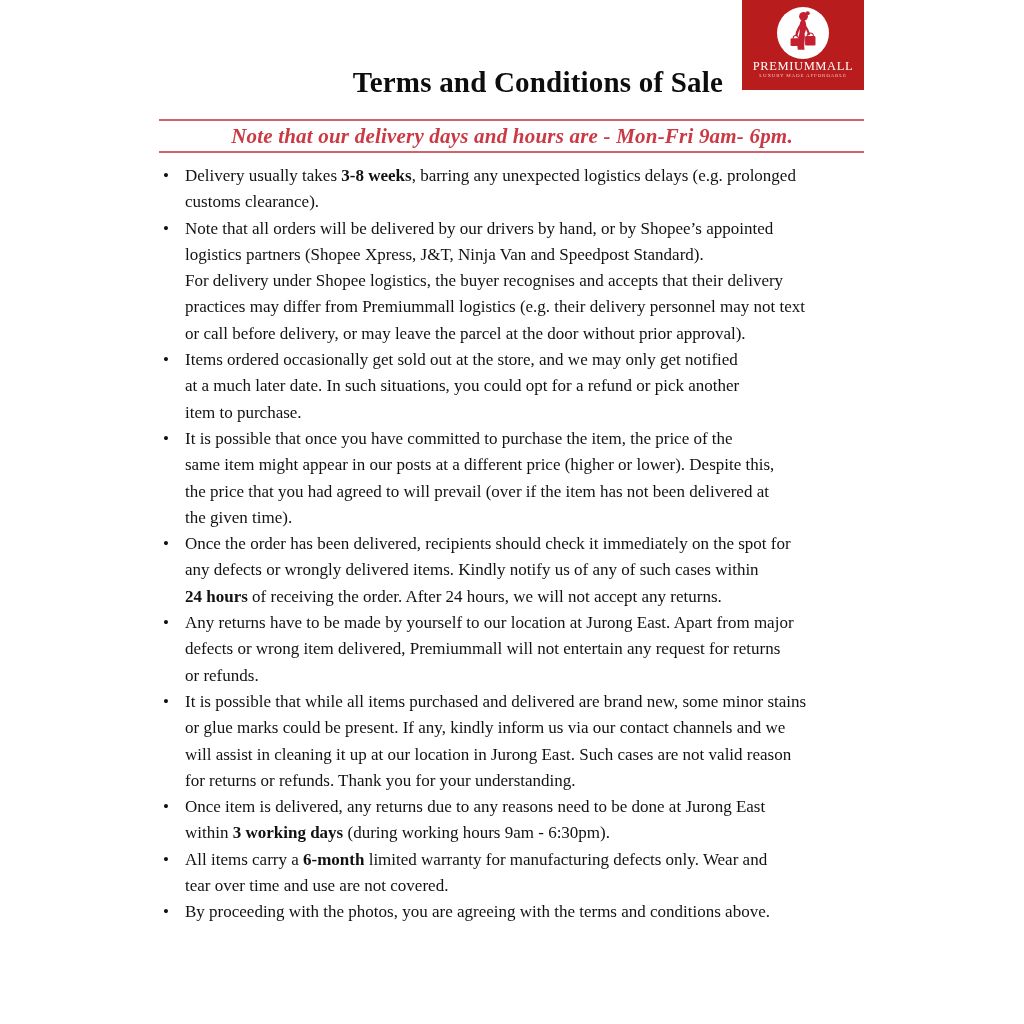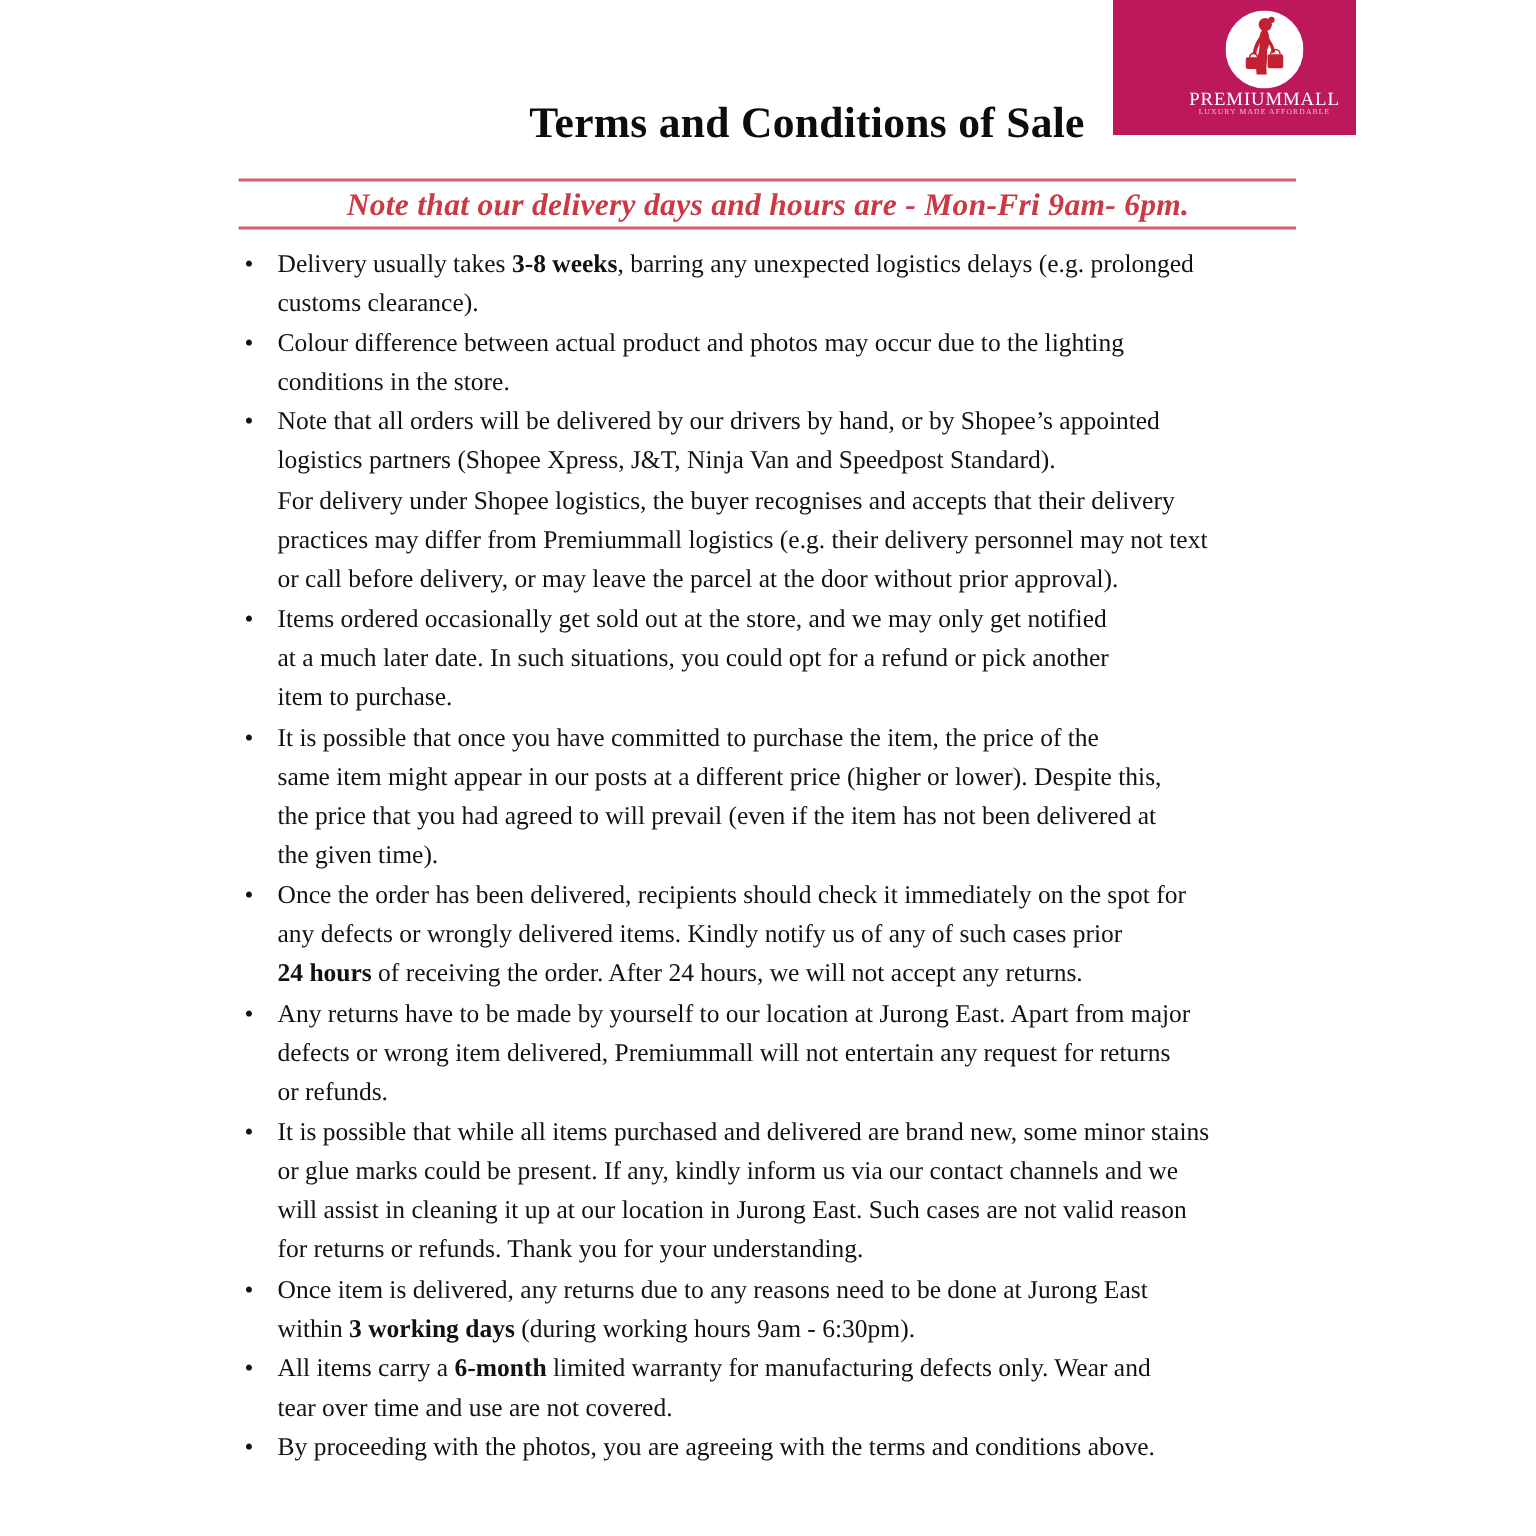--- a/index.html
+++ b/index.html
@@ -29,21 +29,21 @@
   .terms li { position:relative; padding-left:25px; font-size:17px; line-height:26.3px;
               white-space:pre-wrap; color:#121212; }
   .terms li::before { content:"\2022"; position:absolute; left:3px; top:0; font-size:17px; color:#121212; }
   .terms .bold { font-weight:bold; }
 </style>
 </head>
 <body>
 
 <div class="page">
 
-  <div class="logo" style="background: #be185d; padding-left: 40px;">
+  <div class="logo" style="background: #b91c1c;">
     <div class="logo-circle">
       <svg viewBox="0 0 100 100" xmlns="http://www.w3.org/2000/svg" aria-hidden="true">
         <circle cx="50" cy="50" r="50" fill="#ffffff"></circle>
 
         <circle cx="51" cy="18" r="8.5" fill="#c32032"></circle>
 
         <circle cx="59" cy="12" r="4" fill="#c32032"></circle>
 
         <path fill="#c32032" d="M47 25
           C41 33 45 42 43 51
@@ -69,36 +69,34 @@
 
   <h1 class="title">Terms and Conditions of Sale</h1>
 
   <div class="rule rule-top" style="background: rgb(212, 98, 106);"></div>
   <div class="note" style="color: rgb(203, 58, 68);">Note that our delivery days and hours are - Mon-Fri 9am- 6pm.</div>
   <div class="rule rule-bottom" style="background: rgb(212, 98, 106);"></div>
 
   <ul class="terms">
       <li><span>Delivery usually takes </span><span class="bold">3-8 weeks</span><span>, barring any unexpected logistics delays (e.g. prolonged
 customs clearance).</span></li>
-      <li><span>Colour difference between actual product and photos may occur due to the lighting
-conditions in the store.</span></li>
       <li><span>Note that all orders will be delivered by our drivers by hand, or by Shopee’s appointed
 logistics partners (Shopee Xpress, J&amp;T, Ninja Van and Speedpost Standard).
 For delivery under Shopee logistics, the buyer recognises and accepts that their delivery
 practices may differ from Premiummall logistics (e.g. their delivery personnel may not text
 or call before delivery, or may leave the parcel at the door without prior approval).</span></li>
       <li><span>Items ordered occasionally get sold out at the store, and we may only get notified
 at a much later date. In such situations, you could opt for a refund or pick another
 item to purchase.</span></li>
       <li><span>It is possible that once you have committed to purchase the item, the price of the
 same item might appear in our posts at a different price (higher or lower). Despite this,
-the price that you had agreed to will prevail (even if the item has not been delivered at
+the price that you had agreed to will prevail (over if the item has not been delivered at
 the given time).</span></li>
       <li><span>Once the order has been delivered, recipients should check it immediately on the spot for
-any defects or wrongly delivered items. Kindly notify us of any of such cases prior
+any defects or wrongly delivered items. Kindly notify us of any of such cases within
 </span><span class="bold">24 hours</span><span> of receiving the order. After 24 hours, we will not accept any returns.</span></li>
       <li><span>Any returns have to be made by yourself to our location at Jurong East. Apart from major
 defects or wrong item delivered, Premiummall will not entertain any request for returns
 or refunds.</span></li>
       <li><span>It is possible that while all items purchased and delivered are brand new, some minor stains
 or glue marks could be present. If any, kindly inform us via our contact channels and we
 will assist in cleaning it up at our location in Jurong East. Such cases are not valid reason
 for returns or refunds. Thank you for your understanding.</span></li>
       <li><span>Once item is delivered, any returns due to any reasons need to be done at Jurong East
 within </span><span class="bold">3 working days</span><span> (during working hours 9am - 6:30pm).</span></li>

